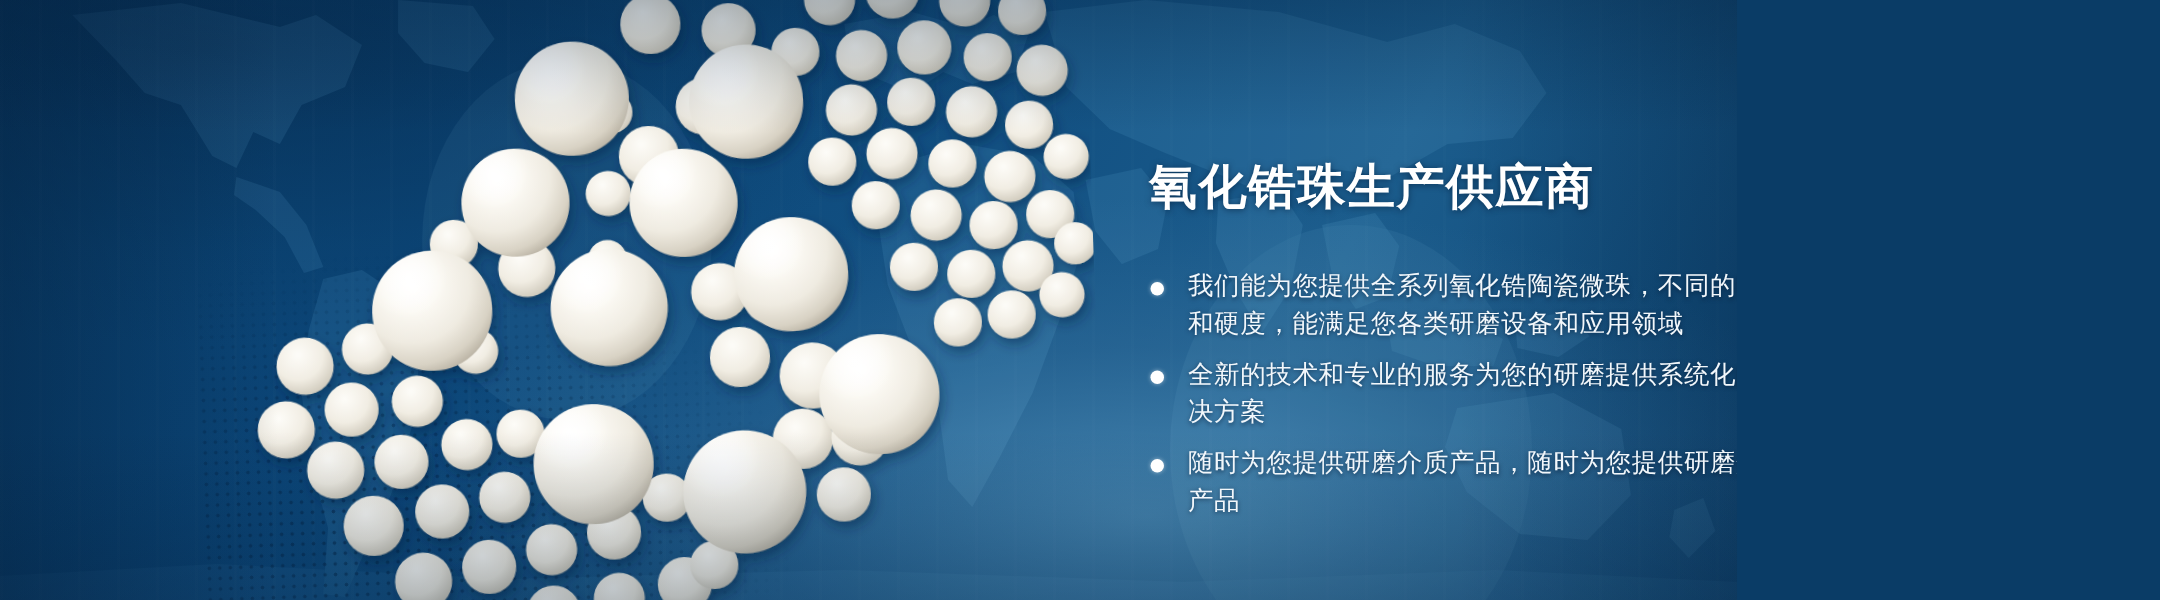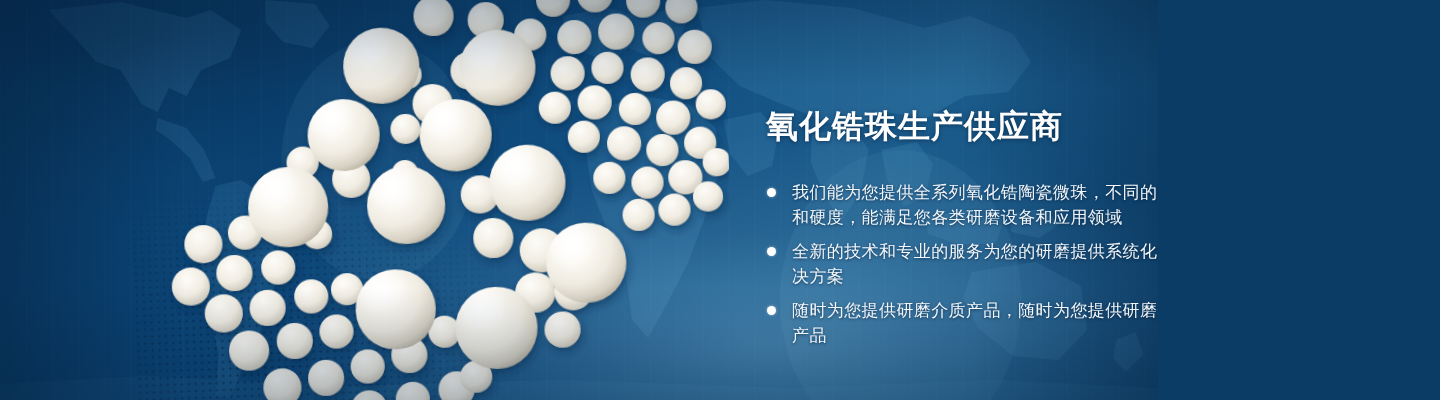--- a/index.html
+++ b/index.html
@@ -4,21 +4,21 @@
 <title>Banner</title>
 <style>
   html,body{margin:0;padding:0;background:#0a3c66;}
   *{box-sizing:border-box;}
 
   .banner{
     position:relative;
     width:1158px;
     height:400px;
     overflow:hidden;
-    font-family:Liberation Serif, serif;
+    font-family:Liberation Mono, monospace;
     background:#b91c1c;
   }
 
   
   .bg-base{
     position:absolute;inset:0;
     background:
       radial-gradient(ellipse 62% 78% at 66% 86%, rgba(82,144,185,.75) 0%, rgba(60,118,162,.40) 36%, rgba(30,80,125,0) 68%),
       radial-gradient(ellipse 52% 62% at 12% 8%, rgba(7,48,86,.85) 0%, rgba(9,56,96,.25) 55%, rgba(9,56,96,0) 80%),
       linear-gradient(118deg,#0a406e 0%,#0b4577 26%,#114f81 50%,#1b5c8c 72%,#0d4573 100%);

